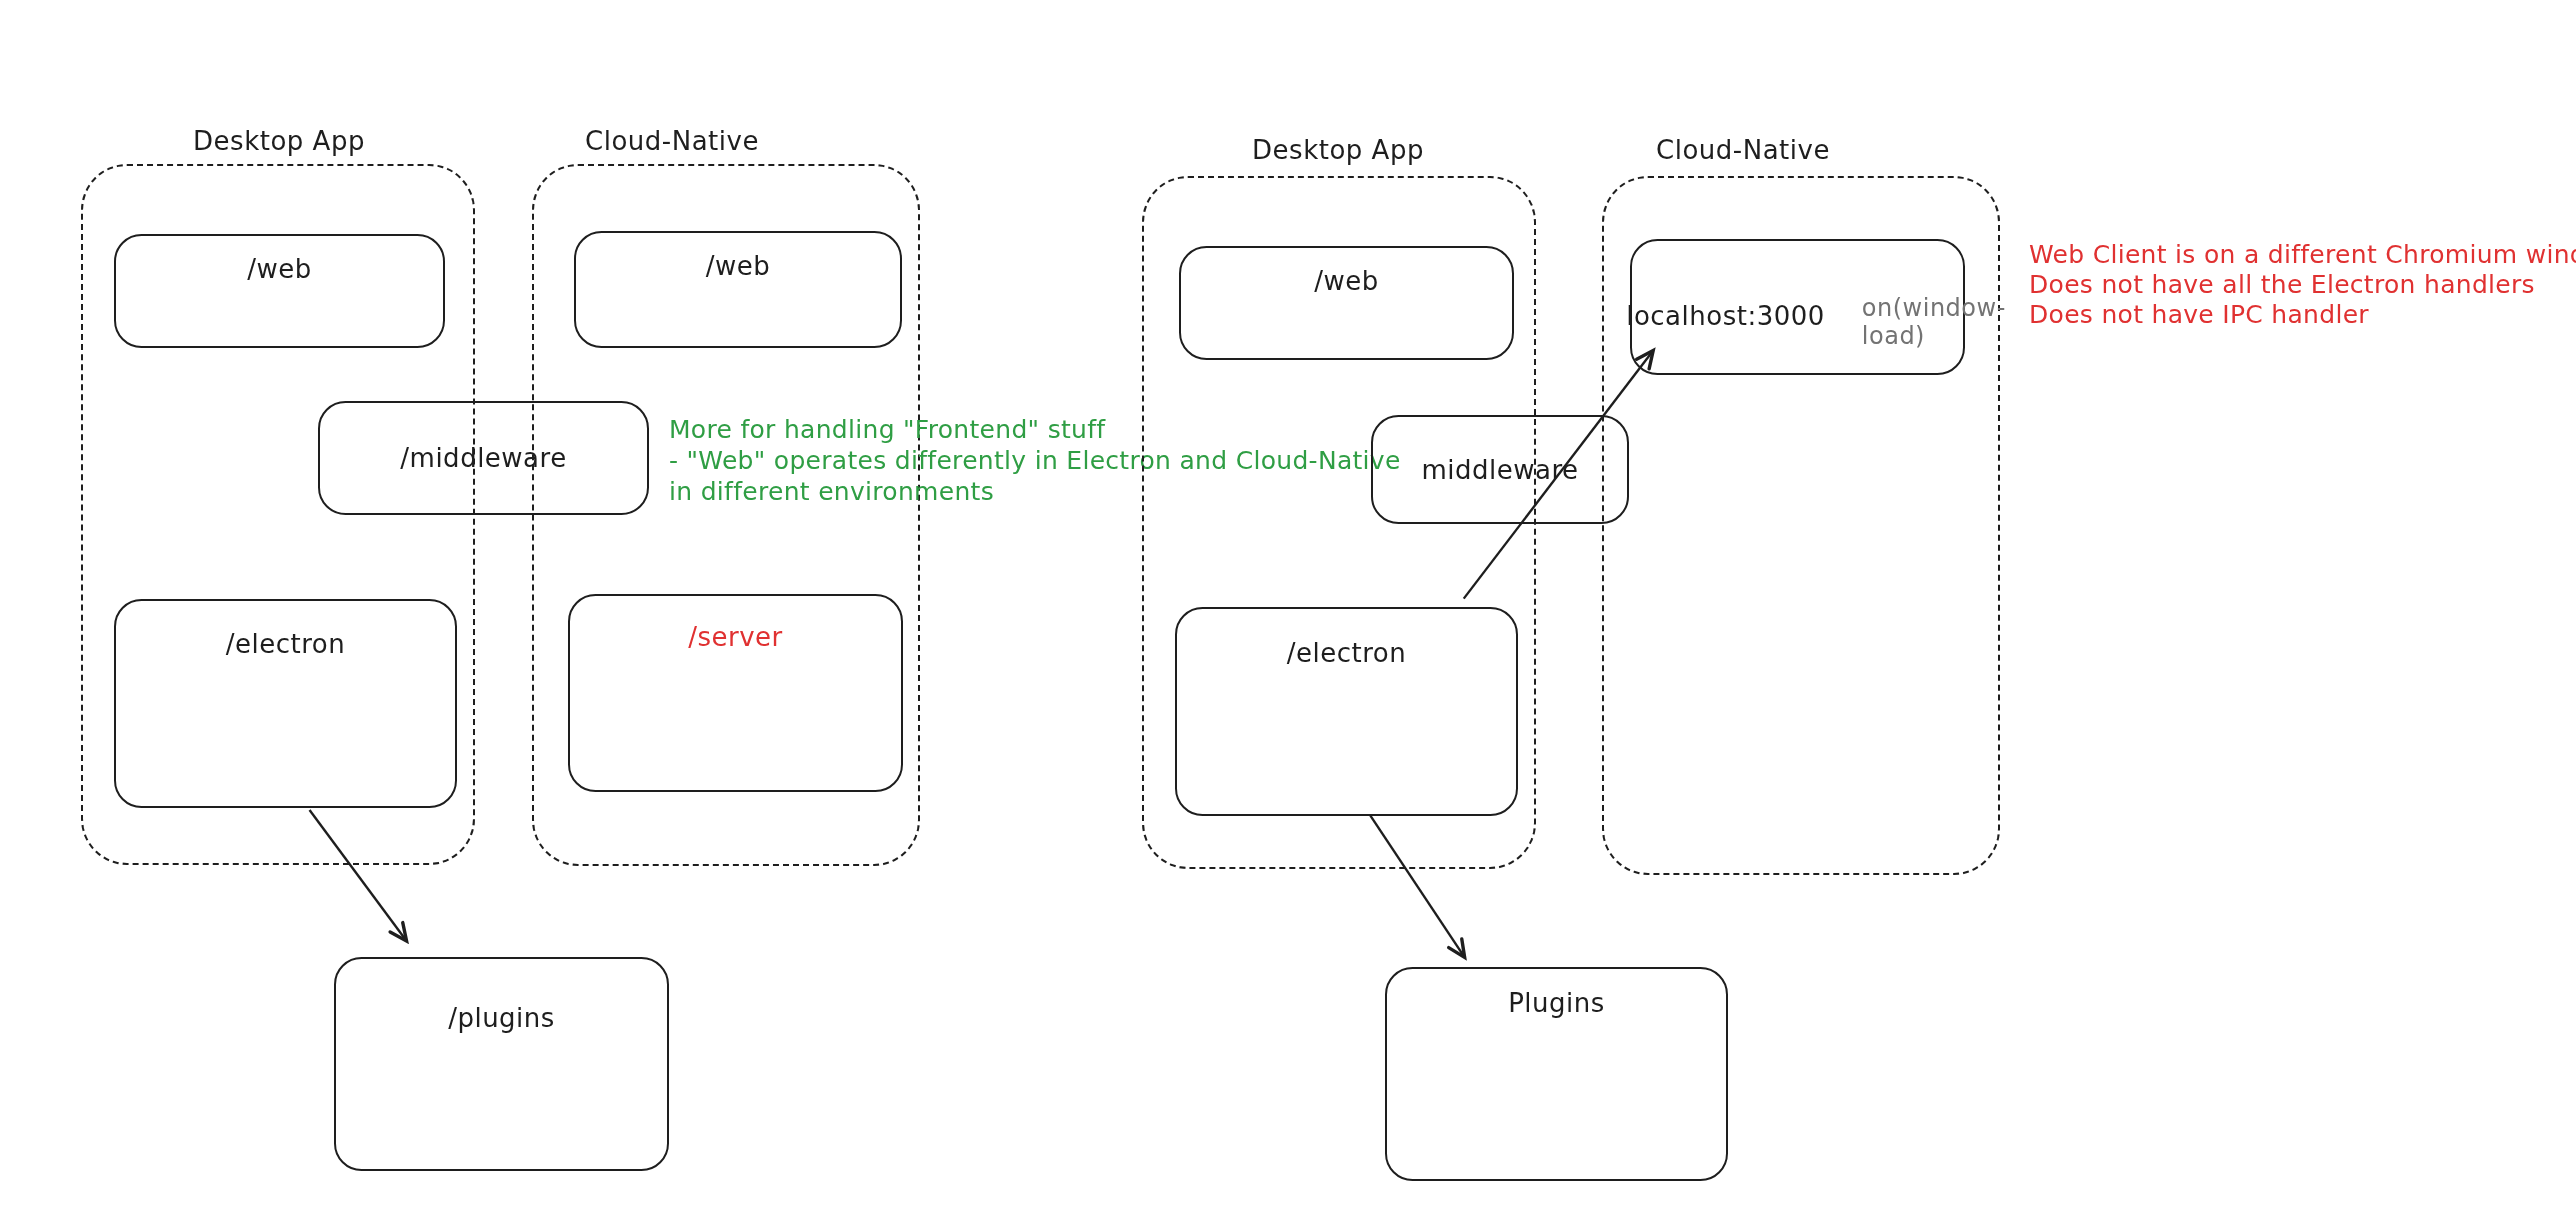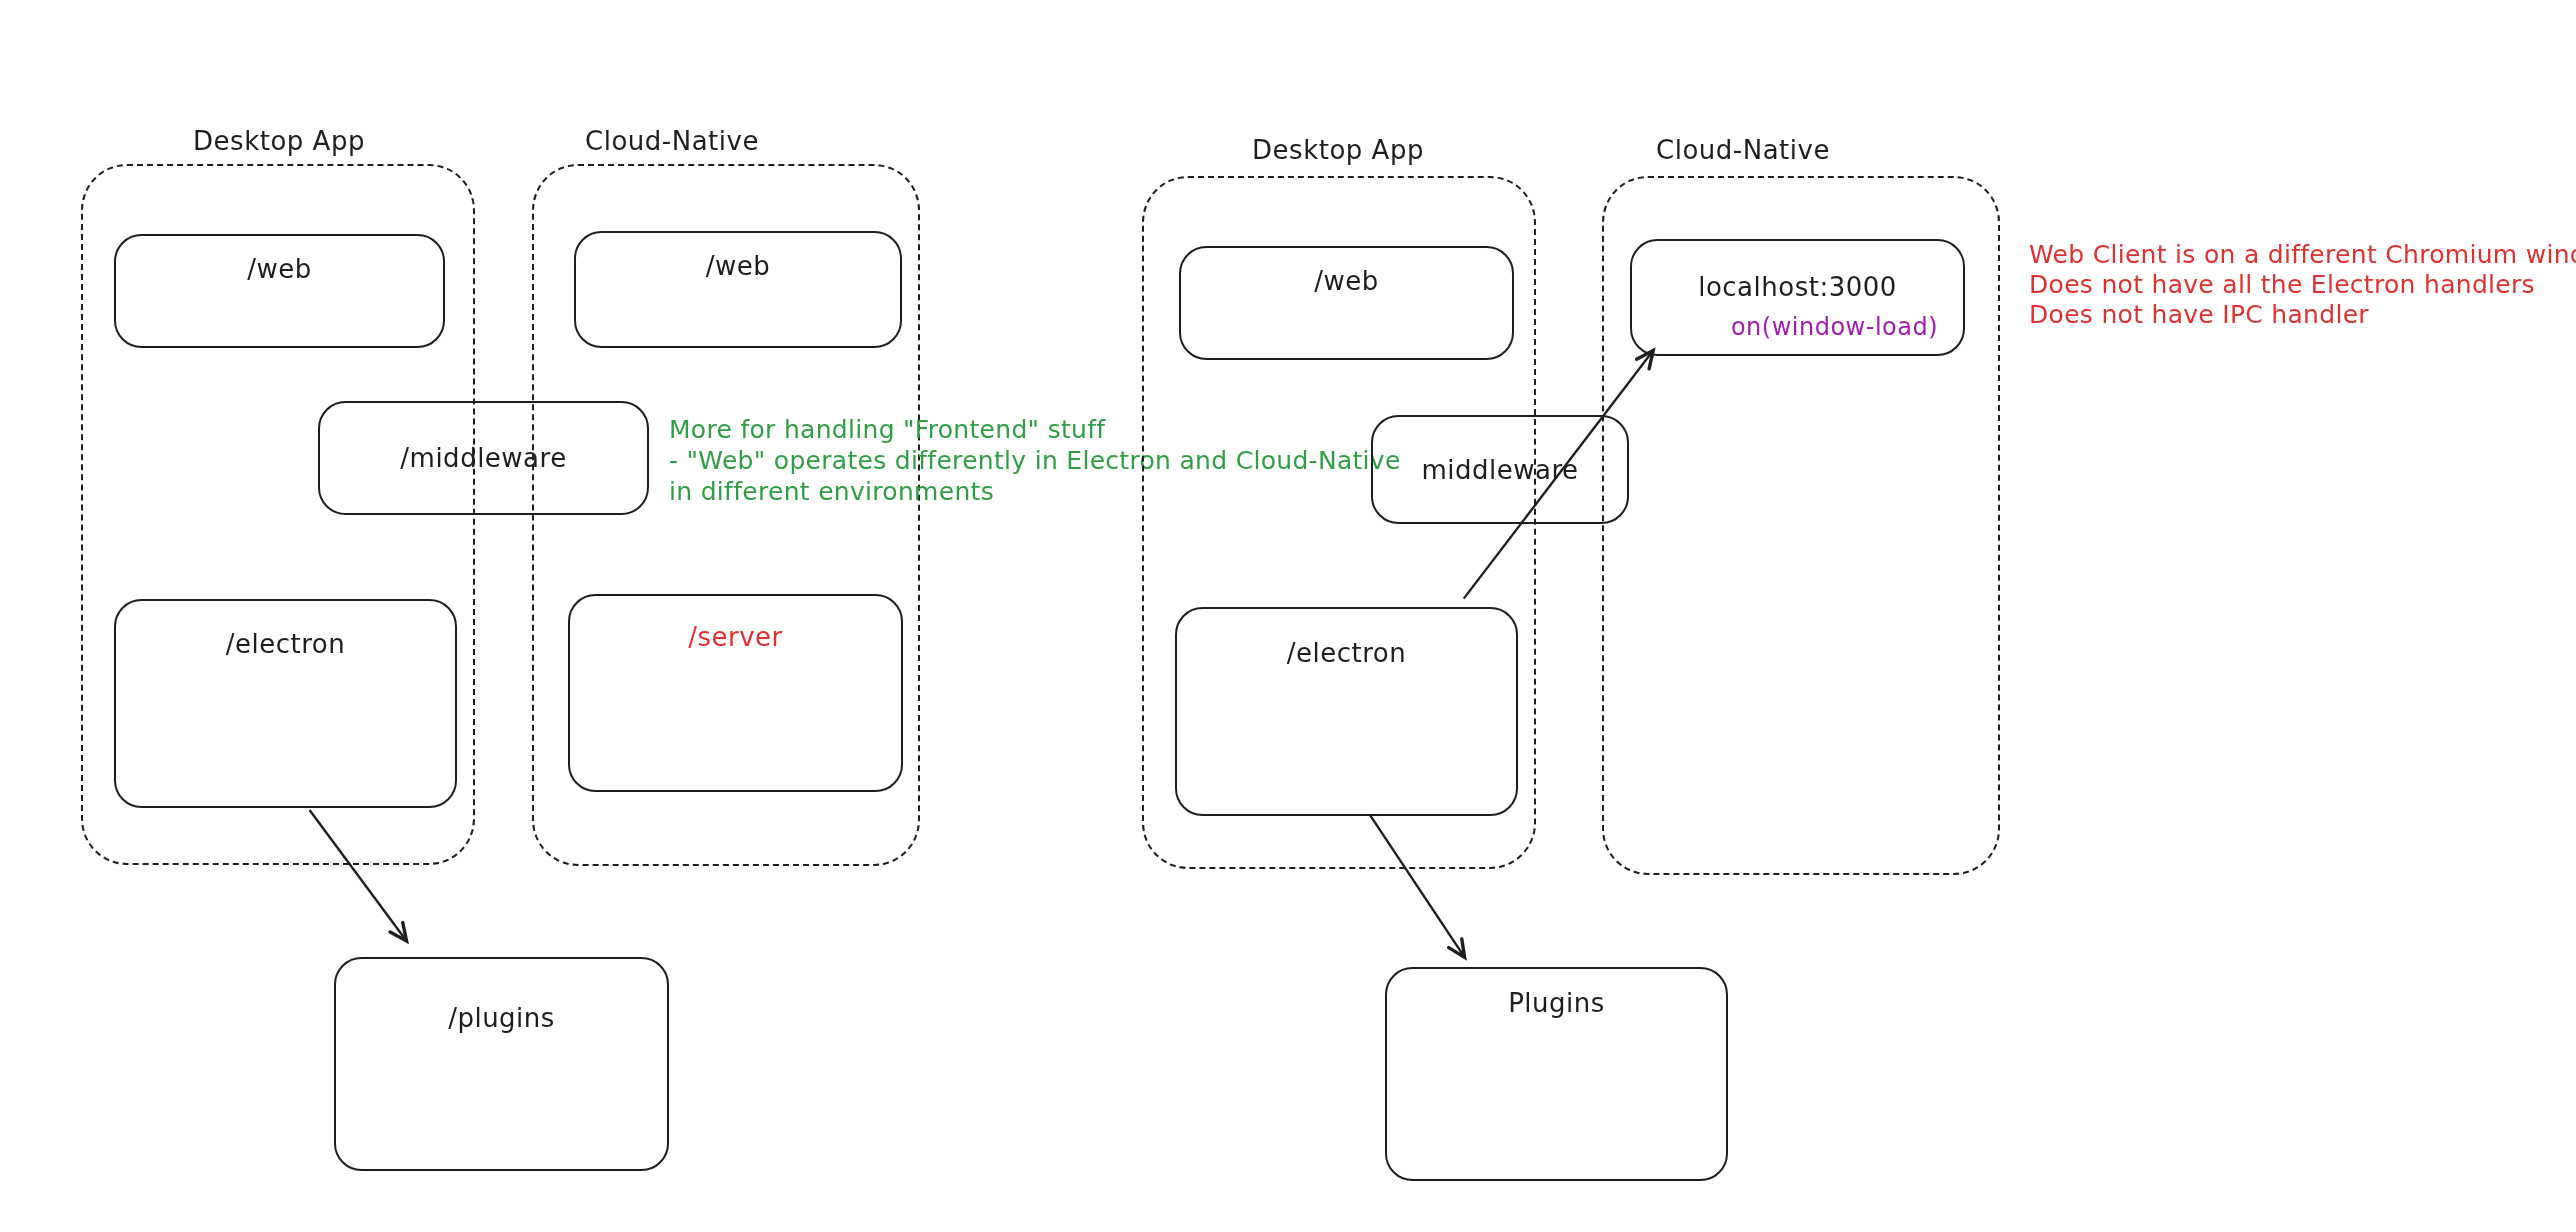--- a/index.html
+++ b/index.html
@@ -60,22 +60,22 @@
   #l-server    { left: 568px; top: 594px;  width: 335px; height: 198px; padding-top: 26px; color: #e03131; }
   #l-plugins   { left: 334px; top: 957px; width: 335px; height: 214px; padding-top: 44px; }
   #l-note      { left: 669px; top: 414px;  color: #2f9e44; }
 
   
   #r-desktop   { left: 1142px; top: 176px; width: 394px; height: 693px; }
   #r-cloud     { left: 1602px; top: 176px; width: 398px; height: 699px; }
   #r-desktop-title { left: 1338px; top: 135px; }
   #r-cloud-title   { left: 1743px; top: 135px; }
   #r-web       { left: 1179px; top: 246px;  width: 335px; height: 114px; padding-top: 18.3px; }
-  #r-localhost { left: 1630px; top: 239px;  width: 335px; height: 117px; flex-direction: column; align-items: center; padding-top: 18.3px; }
-  #r-localhost .sub { color: #a21caf; font-size: 24px; margin-top: 11px; transform: translateX(37px); text-align: right; }
+  #r-localhost { left: 1630px; top: 239px;  width: 335px; height: 136px; flex-direction: row; align-items: center; padding-top: 18.3px; }
+  #r-localhost .sub { color: #737373; font-size: 24px; margin-top: 11px; transform: translateX(37px); }
   #r-middleware{ left: 1371px; top: 415px;  width: 258px; height: 109px; align-items: center; }
   #r-electron  { left: 1175px; top: 607px;  width: 343px; height: 209px; padding-top: 29px; }
   #r-plugins   { left: 1385px; top: 967px; width: 343px; height: 214px; padding-top: 19px; }
   #r-note      { left: 2029px; top: 240px;  color: #e03131; line-height: 30px; }
 
   #arrows {
     position: absolute;
     left: 0; top: 0;
     width: 2576px; height: 1232px;
     pointer-events: none;

